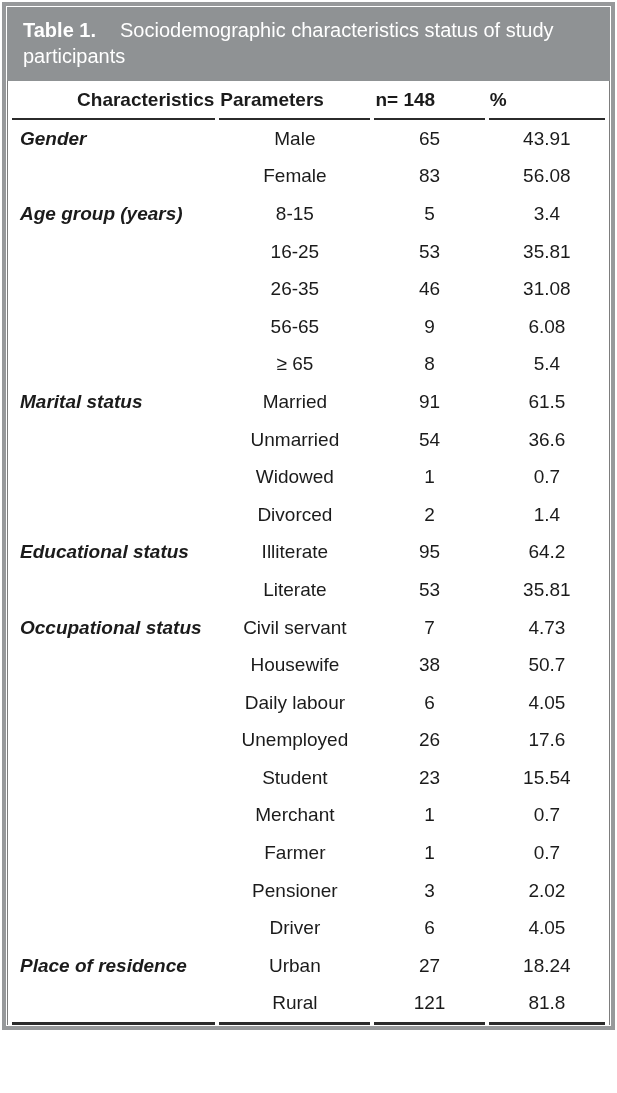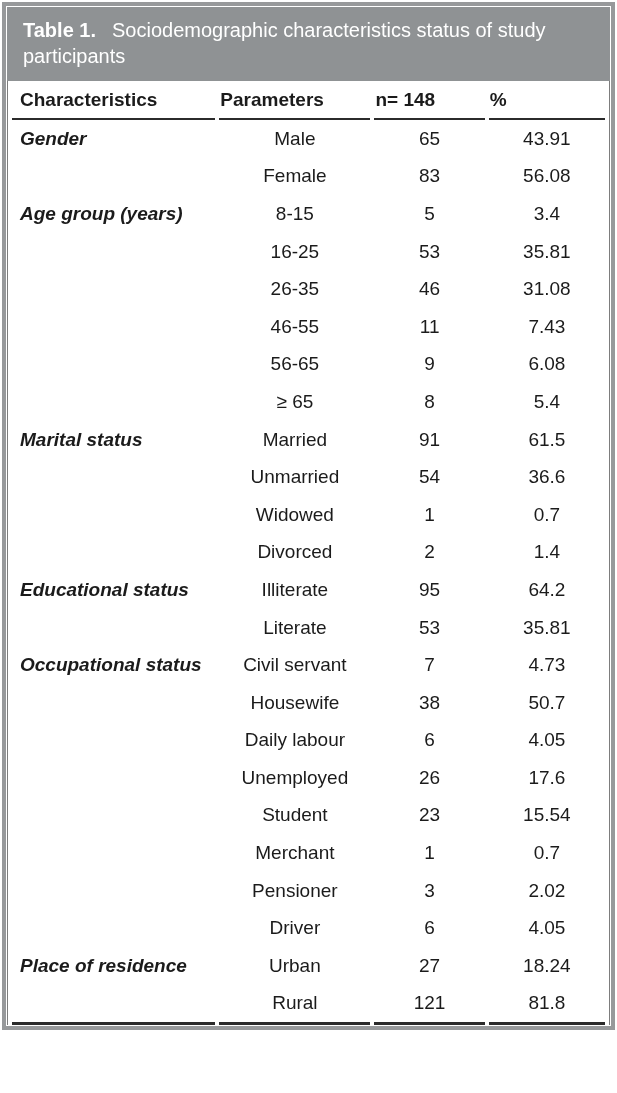--- a/index.html
+++ b/index.html
@@ -18,21 +18,21 @@
   }
   .title-bar {
     background: var(--header-bg, #8F9294);
     color: var(--header-text, #ffffff);
     font-size: 20px;
     line-height: 26px;
     padding: 10px 16px 12px 16px;
   }
   .title-bar .title-label {
     font-weight: bold;
-    margin-right: 16px;
+    margin-right: 24px;
   }
   .content {
     border-left: 1px solid var(--side-line, #7d7d7d);
     border-right: 1px solid var(--side-line, #7d7d7d);
   }
   table.data-table {
     width: 100%;
     border-collapse: separate;
     border-spacing: 4px 0;
     font-size: 19px;
@@ -40,21 +40,21 @@
   }
   table.data-table th {
     font-weight: bold;
     text-align: left;
     vertical-align: middle;
     height: 35px;
     border-bottom: 2px solid var(--rule, #2b2b2b);
     white-space: nowrap;
   }
   table.data-table th.col-char {
-    text-align: left;
+    text-align: right;
     padding-left: 8px;
     margin-top: 20px;
   }
   .col-char { width: 35%; }
   .col-param { width: 26%; }
   .col-n { width: 19%; }
   .col-pct { width: 20%; }
   table.data-table td {
     height: 35.6px;
     text-align: center;
@@ -114,26 +114,20 @@
             <td class="cell-percent">35.81</td>
           </tr>
           <tr>
             <td class="cell-group"></td>
             <td class="cell-parameter">26-35</td>
             <td class="cell-n">46</td>
             <td class="cell-percent">31.08</td>
           </tr>
           <tr>
             <td class="cell-group"></td>
-            <td class="cell-parameter">46-55</td>
-            <td class="cell-n">11</td>
-            <td class="cell-percent">7.43</td>
-          </tr>
-          <tr>
-            <td class="cell-group"></td>
             <td class="cell-parameter">56-65</td>
             <td class="cell-n">9</td>
             <td class="cell-percent">6.08</td>
           </tr>
           <tr>
             <td class="cell-group"></td>
             <td class="cell-parameter">≥ 65</td>
             <td class="cell-n">8</td>
             <td class="cell-percent">5.4</td>
           </tr>
@@ -199,20 +193,26 @@
           </tr>
           <tr>
             <td class="cell-group"></td>
             <td class="cell-parameter">Student</td>
             <td class="cell-n">23</td>
             <td class="cell-percent">15.54</td>
           </tr>
           <tr>
             <td class="cell-group"></td>
             <td class="cell-parameter">Merchant</td>
+            <td class="cell-n">1</td>
+            <td class="cell-percent">0.7</td>
+          </tr>
+          <tr>
+            <td class="cell-group"></td>
+            <td class="cell-parameter">Farmer</td>
             <td class="cell-n">1</td>
             <td class="cell-percent">0.7</td>
           </tr>
           <tr>
             <td class="cell-group"></td>
             <td class="cell-parameter">Pensioner</td>
             <td class="cell-n">3</td>
             <td class="cell-percent">2.02</td>
           </tr>
           <tr>

